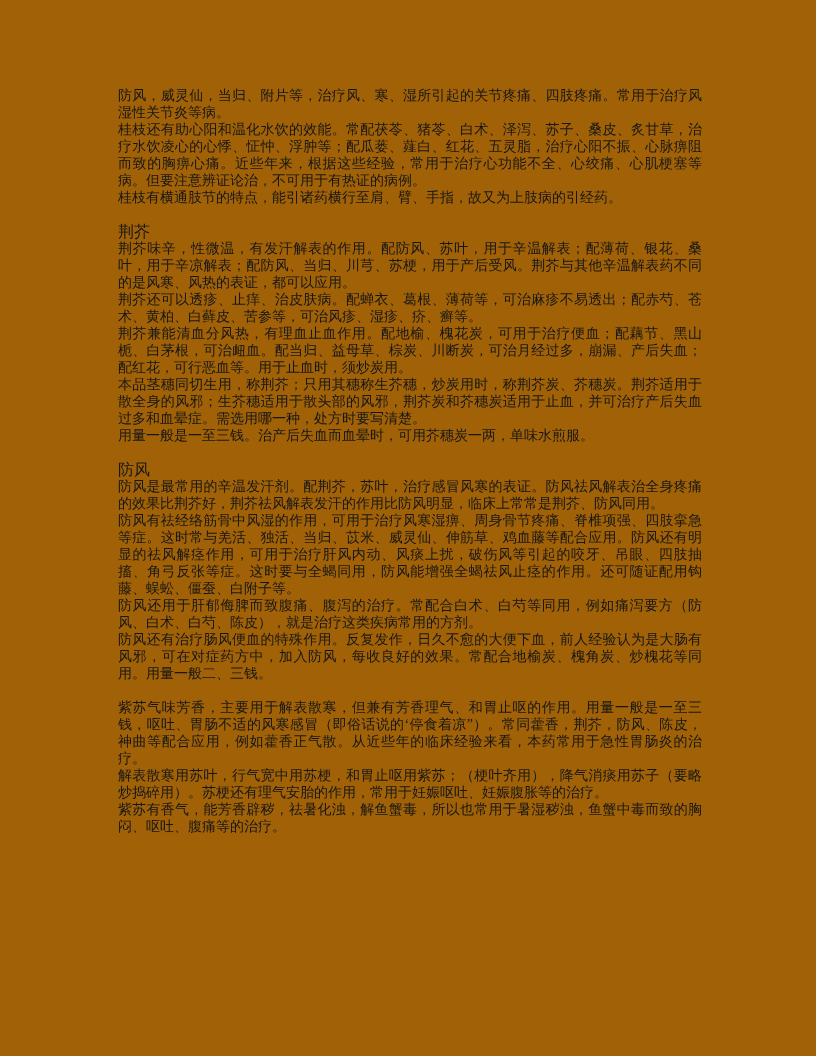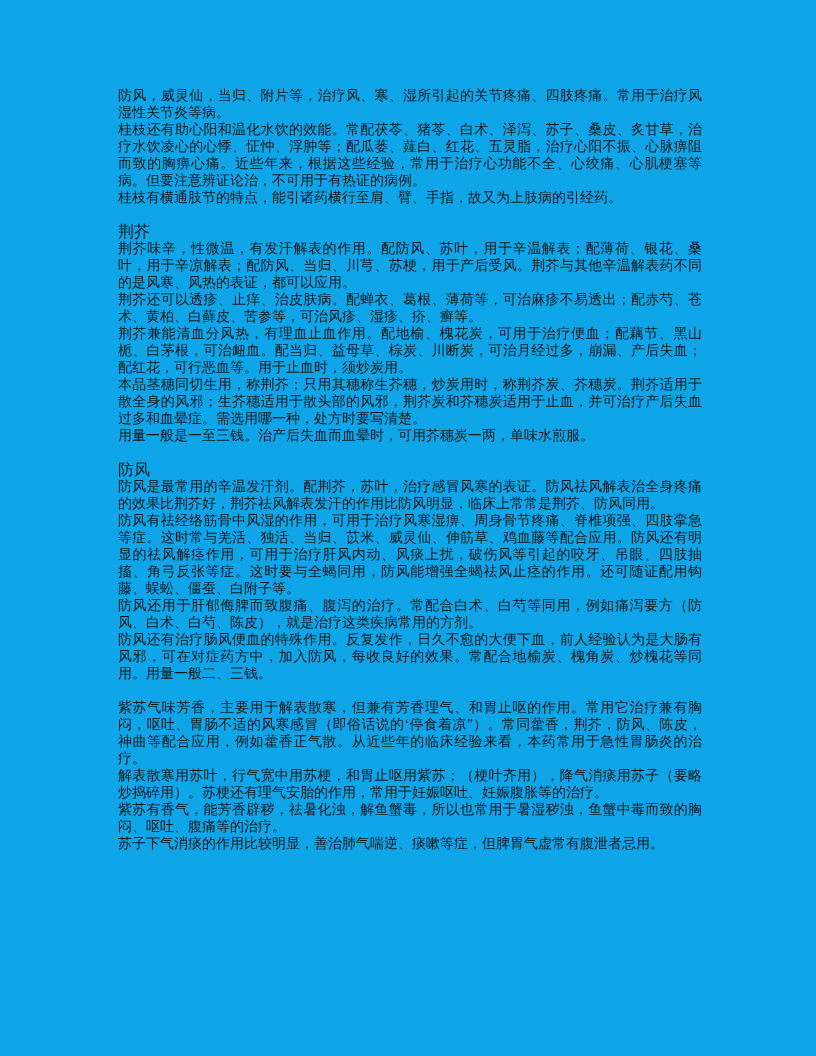--- a/index.html
+++ b/index.html
@@ -5,21 +5,21 @@
   * { box-sizing: border-box; }
   html, body {
     margin: 0;
     padding: 0;
     background: #ffffff;
   }
   .page {
     position: relative;
     width: 816px;
     height: 1056px;
-    background: #0ea5e9;
+    background: #a16207;
     overflow: hidden;
     font-family: "Liberation Serif", "DejaVu Serif", serif;
   }
   .content {
     position: absolute;
     left: 118px;
     top: 87px;
     width: 584px;
     color: #161616;
     font-size: 14px;
@@ -59,20 +59,19 @@
 
     <section class="doc-section">
       <h2 class="heading">防风</h2>
       <p>防风是最常用的辛温发汗剂。配荆芥，苏叶，治疗感冒风寒的表证。防风祛风解表治全身疼痛的效果比荆芥好，荆芥祛风解表发汗的作用比防风明显，临床上常常是荆芥、防风同用。</p>
       <p>防风有祛经络筋骨中风湿的作用，可用于治疗风寒湿痹、周身骨节疼痛、脊椎项强、四肢挛急等症。这时常与羌活、独活、当归、苡米、威灵仙、伸筋草、鸡血藤等配合应用。防风还有明显的祛风解痉作用，可用于治疗肝风内动、风痰上扰，破伤风等引起的咬牙、吊眼、四肢抽搐、角弓反张等症。这时要与全蝎同用，防风能增强全蝎祛风止痉的作用。还可随证配用钩藤、蜈蚣、僵蚕、白附子等。</p>
       <p>防风还用于肝郁侮脾而致腹痛、腹泻的治疗。常配合白术、白芍等同用，例如痛泻要方（防风、白术、白芍、陈皮），就是治疗这类疾病常用的方剂。</p>
       <p>防风还有治疗肠风便血的特殊作用。反复发作，日久不愈的大便下血，前人经验认为是大肠有风邪，可在对症药方中，加入防风，每收良好的效果。常配合地榆炭、槐角炭、炒槐花等同用。用量一般二、三钱。</p>
     </section>
 
     <section class="doc-section">
-      <p>紫苏气味芳香，主要用于解表散寒，但兼有芳香理气、和胃止呕的作用。常用它治疗兼有胸闷，呕吐、胃肠不适的风寒感冒（即俗话说的‘停食着凉”）。常同藿香，荆芥，防风、陈皮，神曲等配合应用，例如藿香正气散。从近些年的临床经验来看，本药常用于急性胃肠炎的治疗。</p>
+      <p>紫苏气味芳香，主要用于解表散寒，但兼有芳香理气、和胃止呕的作用。用量一般是一至三钱，呕吐、胃肠不适的风寒感冒（即俗话说的‘停食着凉”）。常同藿香，荆芥，防风、陈皮，神曲等配合应用，例如藿香正气散。从近些年的临床经验来看，本药常用于急性胃肠炎的治疗。</p>
       <p>解表散寒用苏叶，行气宽中用苏梗，和胃止呕用紫苏；（梗叶齐用），降气消痰用苏子（要略炒捣碎用）。苏梗还有理气安胎的作用，常用于妊娠呕吐、妊娠腹胀等的治疗。</p>
       <p>紫苏有香气，能芳香辟秽，祛暑化浊，解鱼蟹毒，所以也常用于暑湿秽浊，鱼蟹中毒而致的胸闷、呕吐、腹痛等的治疗。</p>
-      <p>苏子下气消痰的作用比较明显，善治肺气喘逆、痰嗽等症，但脾胃气虚常有腹泄者忌用。</p>
     </section>
 
   </div>
 </div>
 
 </body></html>

